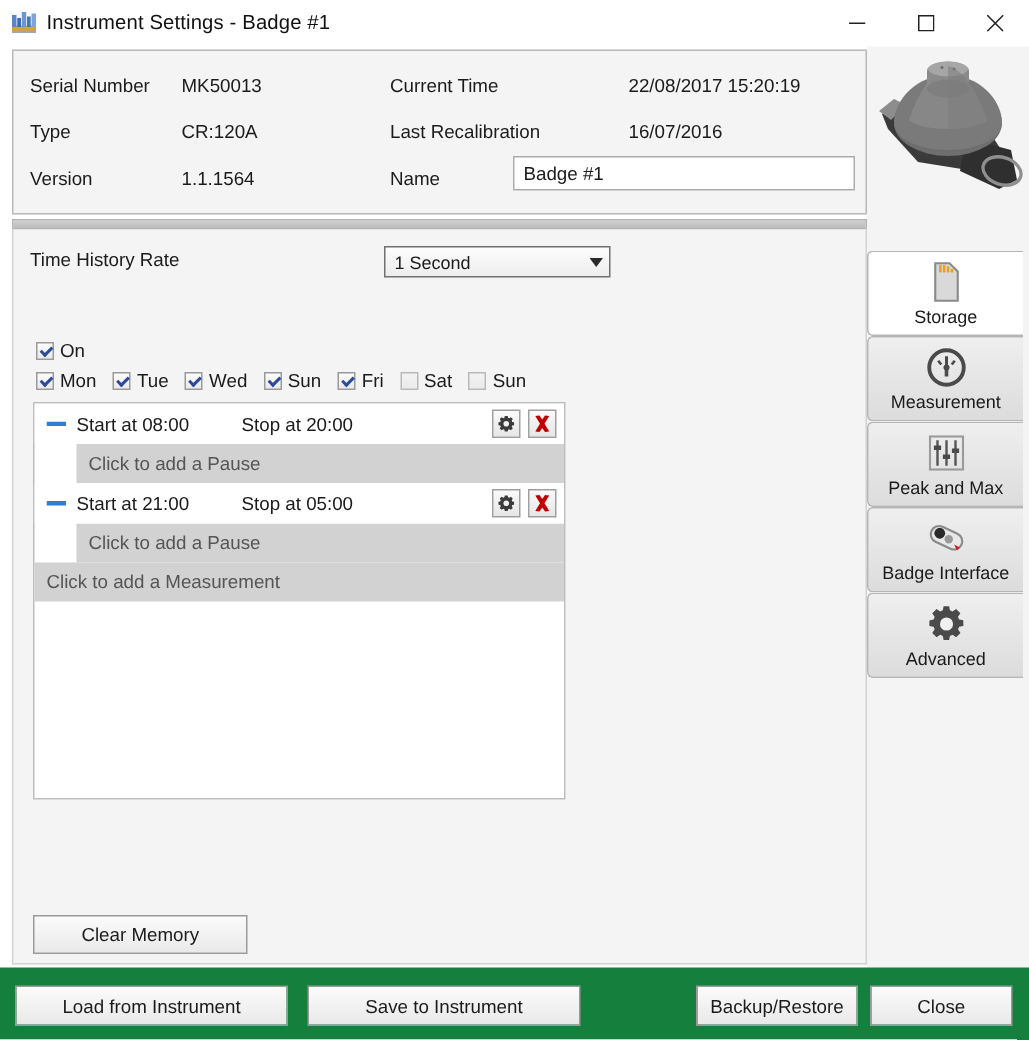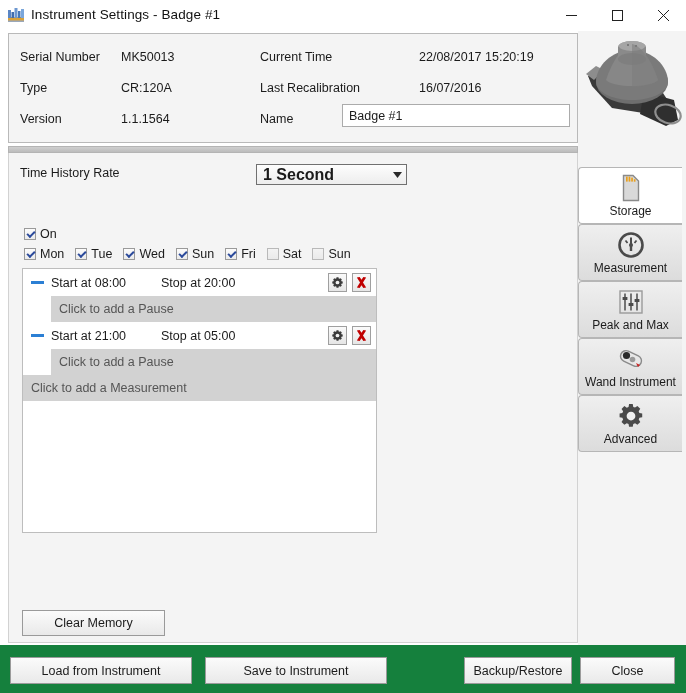--- a/index.html
+++ b/index.html
@@ -77,22 +77,22 @@
   }
 
   
   .combo{
     position:absolute;left:256px;top:164px;width:151px;height:21px;
     background:linear-gradient(#fdfdfd,#ededed);
     border:1px solid #707070;box-sizing:border-box;
     display:flex;align-items:center;
   }
   .combo .ctext{
-    font-size:16px;color:#1b1b1b;padding-left:6px;flex:1;
-    white-space:nowrap;overflow:hidden;font-weight:bold;
+    font-size:12px;color:#1b1b1b;padding-left:6px;flex:1;
+    white-space:nowrap;overflow:hidden;
   }
   .combo .carrow{
     width:17px;height:100%;display:flex;align-items:center;justify-content:center;
   }
 
   
   .cbrow{position:absolute;display:flex;align-items:center;}
   .cbx{display:inline-flex;align-items:center;white-space:nowrap;}
   .box{
     width:12px;height:12px;box-sizing:border-box;
@@ -430,21 +430,21 @@
 
     <div class="tab" style="top:171px">
       <span class="ticon">
         <svg width="30" height="26" viewBox="0 0 30 26">
           <rect x="4" y="7" width="22" height="11" rx="5.5" fill="#e8e8e8" stroke="#8a8a8a" stroke-width="1.4" transform="rotate(25 15 12.5)"></rect>
           <circle cx="10.5" cy="9.5" r="3.6" fill="#2a2a2a"></circle>
           <circle cx="16.5" cy="13.5" r="2.8" fill="#9a9a9a"></circle>
           <path d="M20,17 L24,19 L22,21 Z" fill="#cc2222"></path>
         </svg>
       </span>
-      <span class="tlabel">Wand Instrument</span>
+      <span class="tlabel">Badge Interface</span>
     </div>
 
     <div class="tab" style="top:228px">
       <span class="ticon">
         <svg width="28" height="28" viewBox="0 0 16 16">
           <path fill="#4a4a4a" d="M14.4 6.6l-1.6-.3-.42-1.02.92-1.36-1.64-1.64-1.36.92L9.3 2.8 9 1.2H6.9l-.3 1.6-1.02.42-1.36-.92L2.58 3.94l.92 1.36-.42 1.02-1.6.3v2.1l1.6.3.42 1.02-.92 1.36 1.64 1.64 1.36-.92 1.02.42.3 1.6H9l.3-1.6 1.02-.42 1.36.92 1.64-1.64-.92-1.36.42-1.02 1.6-.3z"></path>
           <circle cx="8" cy="8" r="2.5" fill="#f0f0f0"></circle>
         </svg>
       </span>
       <span class="tlabel">Advanced</span>

